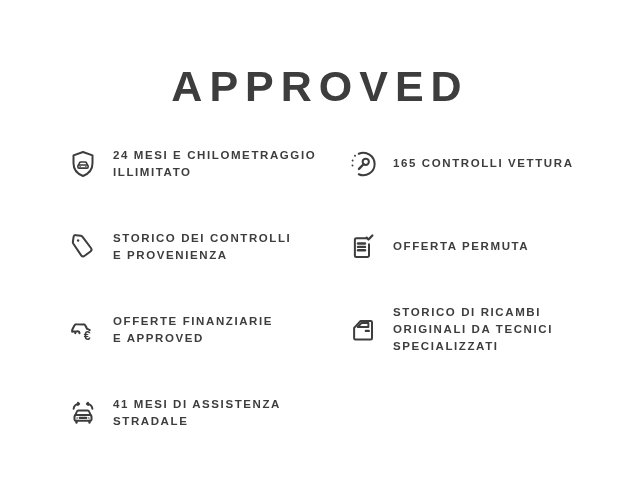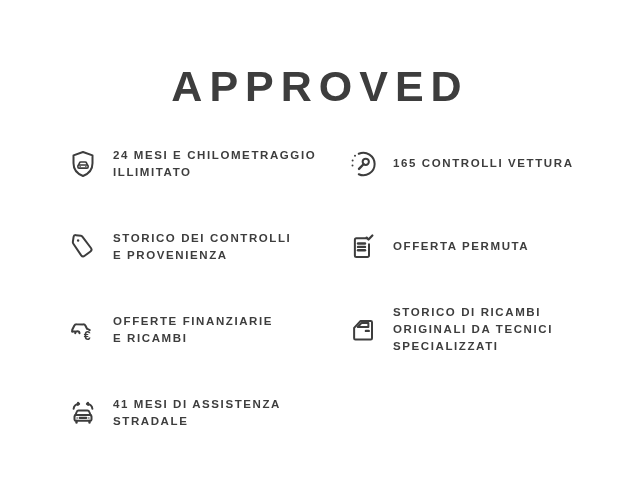--- a/index.html
+++ b/index.html
@@ -136,21 +136,21 @@
       <span class="icon-box">
         <svg viewBox="0 0 24 24">
           <path d="M3.4 13.2 v-1.4 l1.6-3.2 a2 2 0 0 1 1.8-1.1 h5.4 a2 2 0 0 1 1.8 1.1 l1.2 2.4"></path>
           <path d="M3.4 13.2 h2.2"></path>
           <path d="M5.8 14.6 a1.7 1.7 0 0 1 3.4 0"></path>
           <path d="M15.8 11.2 l1.6 0.9"></path>
           <text x="12.6" y="20.2" font-size="10" font-weight="bold" fill="#3d3d3d" stroke="none" class="euro-glyph">€</text>
         </svg>
       </span>
       <span class="label">OFFERTE FINANZIARIE
-E RICAMBI</span>
+E APPROVED</span>
     </div>
 
     <div class="feature">
       <span class="icon-box">
         <svg viewBox="0 0 24 24">
           <path d="M4.9 10.3 L10.1 4.8 H18.2 a1 1 0 0 1 1 1 V18.5 a1 1 0 0 1 -1 1 H5.9 a1 1 0 0 1 -1 -1 Z"></path>
           <path d="M7.8 9.6 L10.9 6.3 h5.4 v3.3 Z"></path>
           <path d="M14.3 12.7 h2.3" stroke-width="1.9"></path>
         </svg>
       </span>

